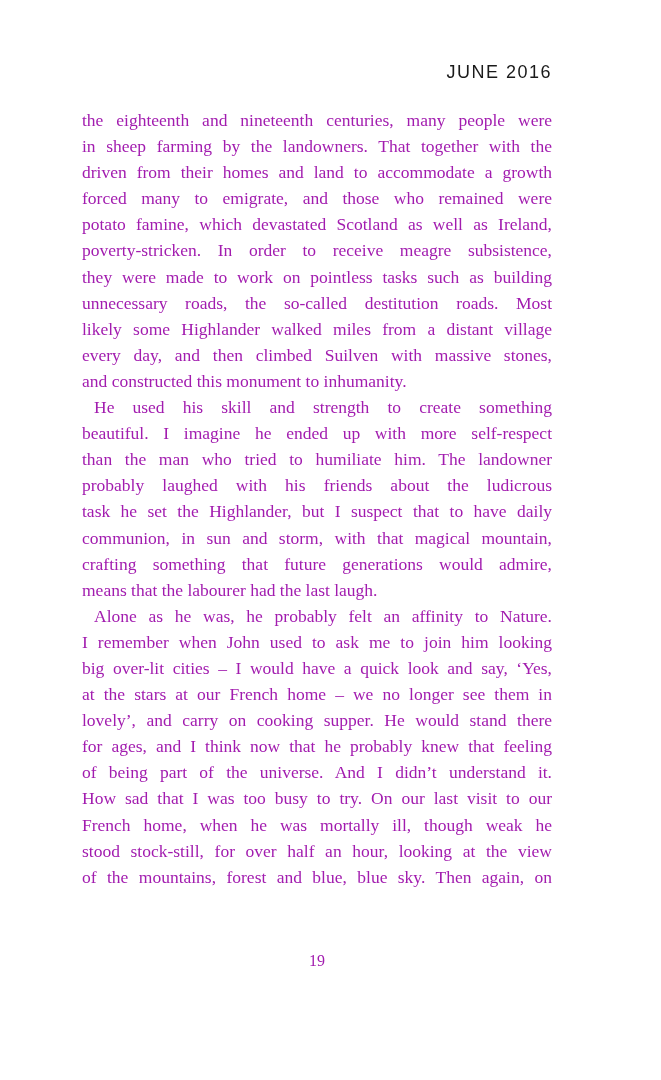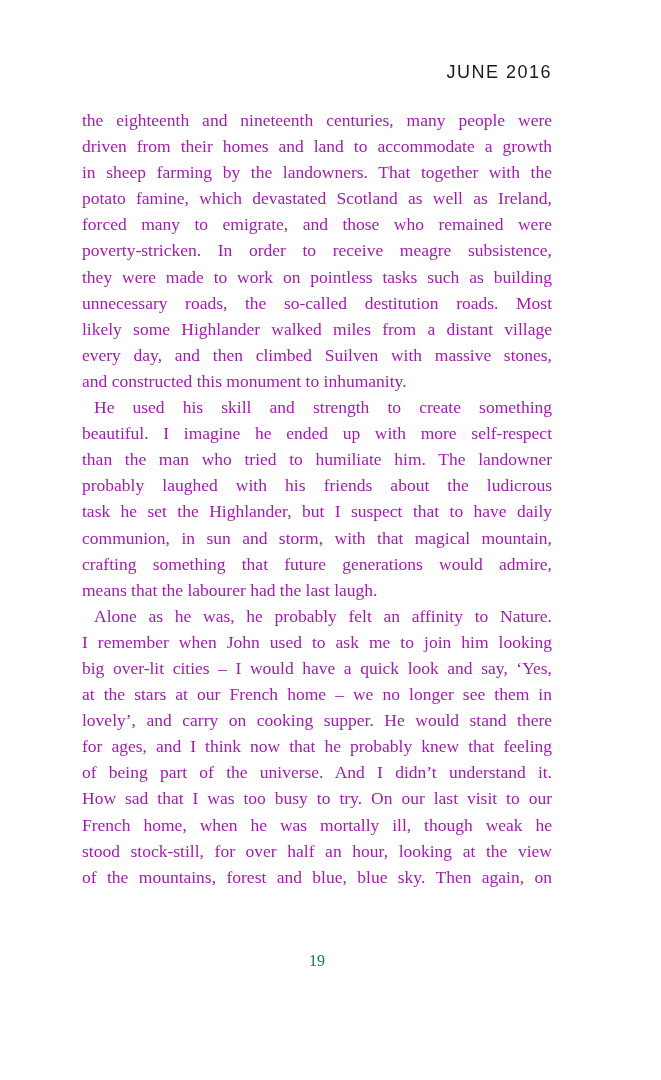--- a/index.html
+++ b/index.html
@@ -50,35 +50,35 @@
     padding-left: 12px;
   }
   .page-number {
     position: absolute;
     left: 82px;
     top: 952px;
     width: 470px;
     text-align: center;
     font-family: "Liberation Serif", serif;
     font-size: 16px;
-    color: #0f766e;
+    color: #a21caf;
   }
 </style>
 </head>
 <body>
 
 <div class="page">
   <div class="running-header">JUNE 2016</div>
 
   <div class="text-block">
       <div class="line">the eighteenth and nineteenth centuries, many people were</div>
+      <div class="line">in sheep farming by the landowners. That together with the</div>
       <div class="line">driven from their homes and land to accommodate a growth</div>
-      <div class="line">in sheep farming by the landowners. That together with the</div>
+      <div class="line">forced many to emigrate, and those who remained were</div>
       <div class="line">potato famine, which devastated Scotland as well as Ireland,</div>
-      <div class="line">forced many to emigrate, and those who remained were</div>
       <div class="line">poverty-stricken. In order to receive meagre subsistence,</div>
       <div class="line">they were made to work on pointless tasks such as building</div>
       <div class="line">unnecessary roads, the so-called destitution roads. Most</div>
       <div class="line">likely some Highlander walked miles from a distant village</div>
       <div class="line">every day, and then climbed Suilven with massive stones,</div>
       <div class="line para-end">and constructed this monument to inhumanity.</div>
       <div class="line indent">He used his skill and strength to create something</div>
       <div class="line">beautiful. I imagine he ended up with more self-respect</div>
       <div class="line">than the man who tried to humiliate him. The landowner</div>
       <div class="line">probably laughed with his friends about the ludicrous</div>

